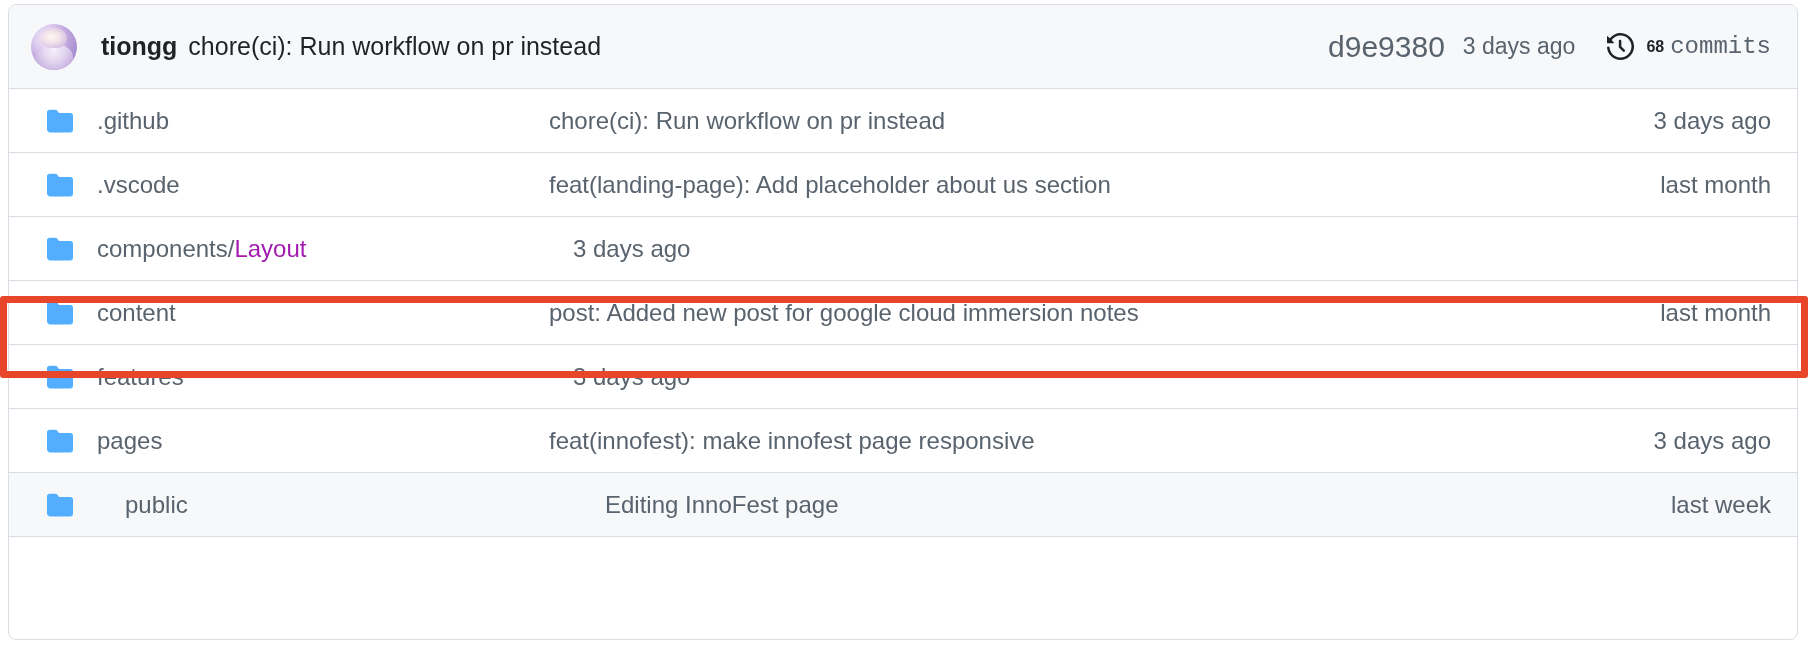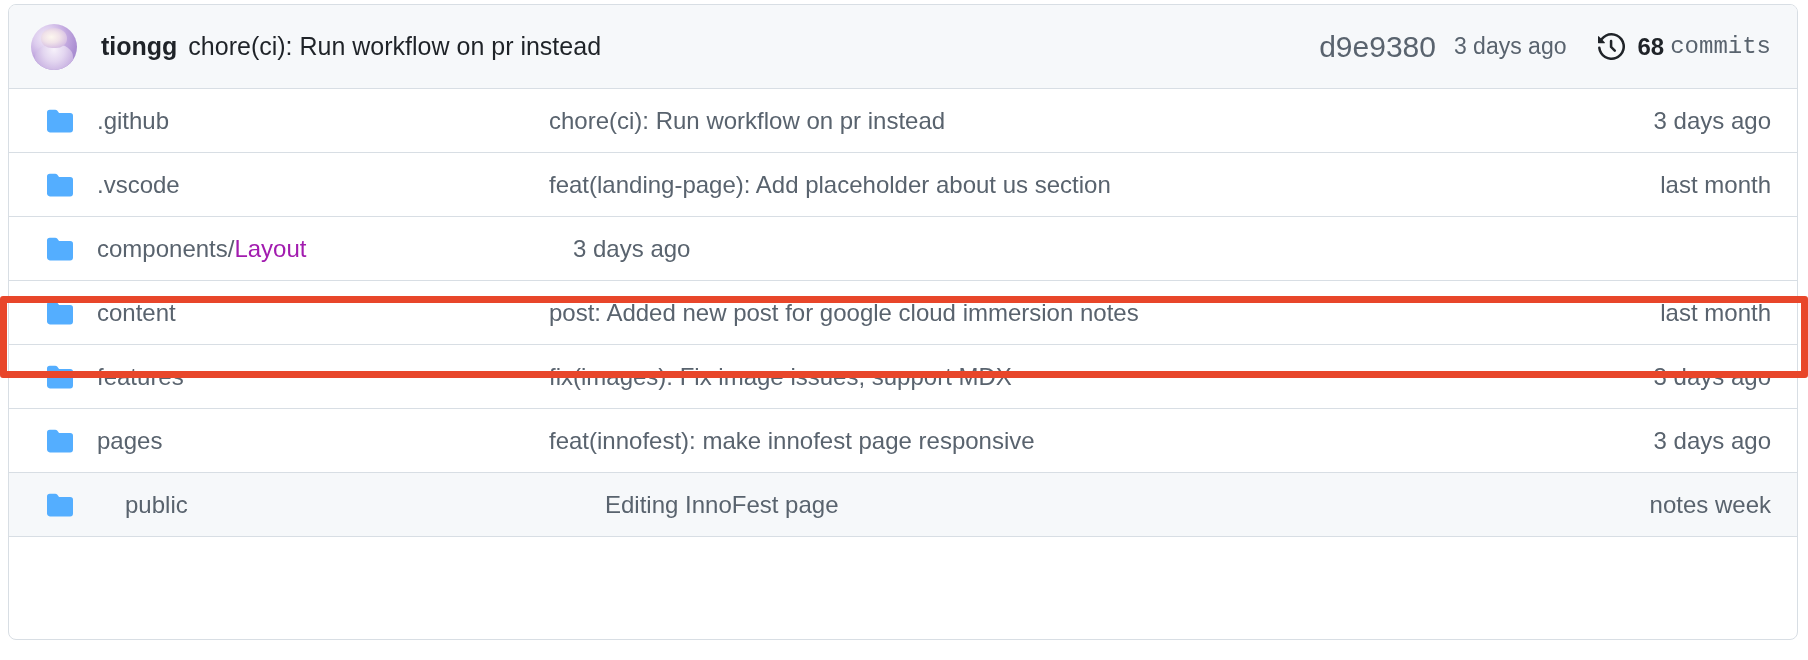--- a/index.html
+++ b/index.html
@@ -104,21 +104,21 @@
     align-items: center;
     margin-left: 32px;
   }
   .history-icon {
     width: 27px;
     height: 27px;
     display: block;
     flex: 0 0 auto;
   }
   .commits-count {
-    font-size: 24px;
+    font-size: 16px;
     font-weight: 700;
     color: #1f2328;
     margin-left: 12px;
   }
   .commits-word {
     font-size: 24px;
     color: #59636e;
     margin-left: 6px;
     font-family: Liberation Mono, monospace;
   }
@@ -254,37 +254,36 @@
     <span class="file-name"><span class="dir-prefix">content</span><span class="dir-leaf"></span></span>
     <span class="file-commit">post: Added new post for google cloud immersion notes</span>
     <span class="file-age">last month</span>
   </div>
 
   <div class="file-row">
     <svg class="folder-icon" viewBox="0 0 16 16" aria-hidden="true">
       <path fill="#54aeff" d="M1.75 1A1.75 1.75 0 0 0 0 2.75v10.5C0 14.216.784 15 1.75 15h12.5A1.75 1.75 0 0 0 16 13.25v-8.5A1.75 1.75 0 0 0 14.25 3H7.5a.25.25 0 0 1-.2-.1l-.9-1.2C6.07 1.26 5.55 1 5 1H1.75Z"></path>
     </svg>
     <span class="file-name"><span class="dir-prefix">features</span><span class="dir-leaf"></span></span>
-    <span class="file-commit">fix(images): Fix image issues, support MDX</span>
     <span class="file-age">3 days ago</span>
   </div>
 
   <div class="file-row">
     <svg class="folder-icon" viewBox="0 0 16 16" aria-hidden="true">
       <path fill="#54aeff" d="M1.75 1A1.75 1.75 0 0 0 0 2.75v10.5C0 14.216.784 15 1.75 15h12.5A1.75 1.75 0 0 0 16 13.25v-8.5A1.75 1.75 0 0 0 14.25 3H7.5a.25.25 0 0 1-.2-.1l-.9-1.2C6.07 1.26 5.55 1 5 1H1.75Z"></path>
     </svg>
     <span class="file-name"><span class="dir-prefix">pages</span><span class="dir-leaf"></span></span>
     <span class="file-commit">feat(innofest): make innofest page responsive</span>
     <span class="file-age">3 days ago</span>
   </div>
 
   <div class="file-row shaded">
     <svg class="folder-icon" viewBox="0 0 16 16" aria-hidden="true">
       <path fill="#54aeff" d="M1.75 1A1.75 1.75 0 0 0 0 2.75v10.5C0 14.216.784 15 1.75 15h12.5A1.75 1.75 0 0 0 16 13.25v-8.5A1.75 1.75 0 0 0 14.25 3H7.5a.25.25 0 0 1-.2-.1l-.9-1.2C6.07 1.26 5.55 1 5 1H1.75Z"></path>
     </svg>
     <span class="file-name"><span class="dir-prefix">public</span><span class="dir-leaf"></span></span>
     <span class="file-commit">Editing InnoFest page</span>
-    <span class="file-age">notes week</span>
+    <span class="file-age">last week</span>
   </div>
 
 </div>
 
 <div class="highlight-box"></div>
 
 </body></html>

